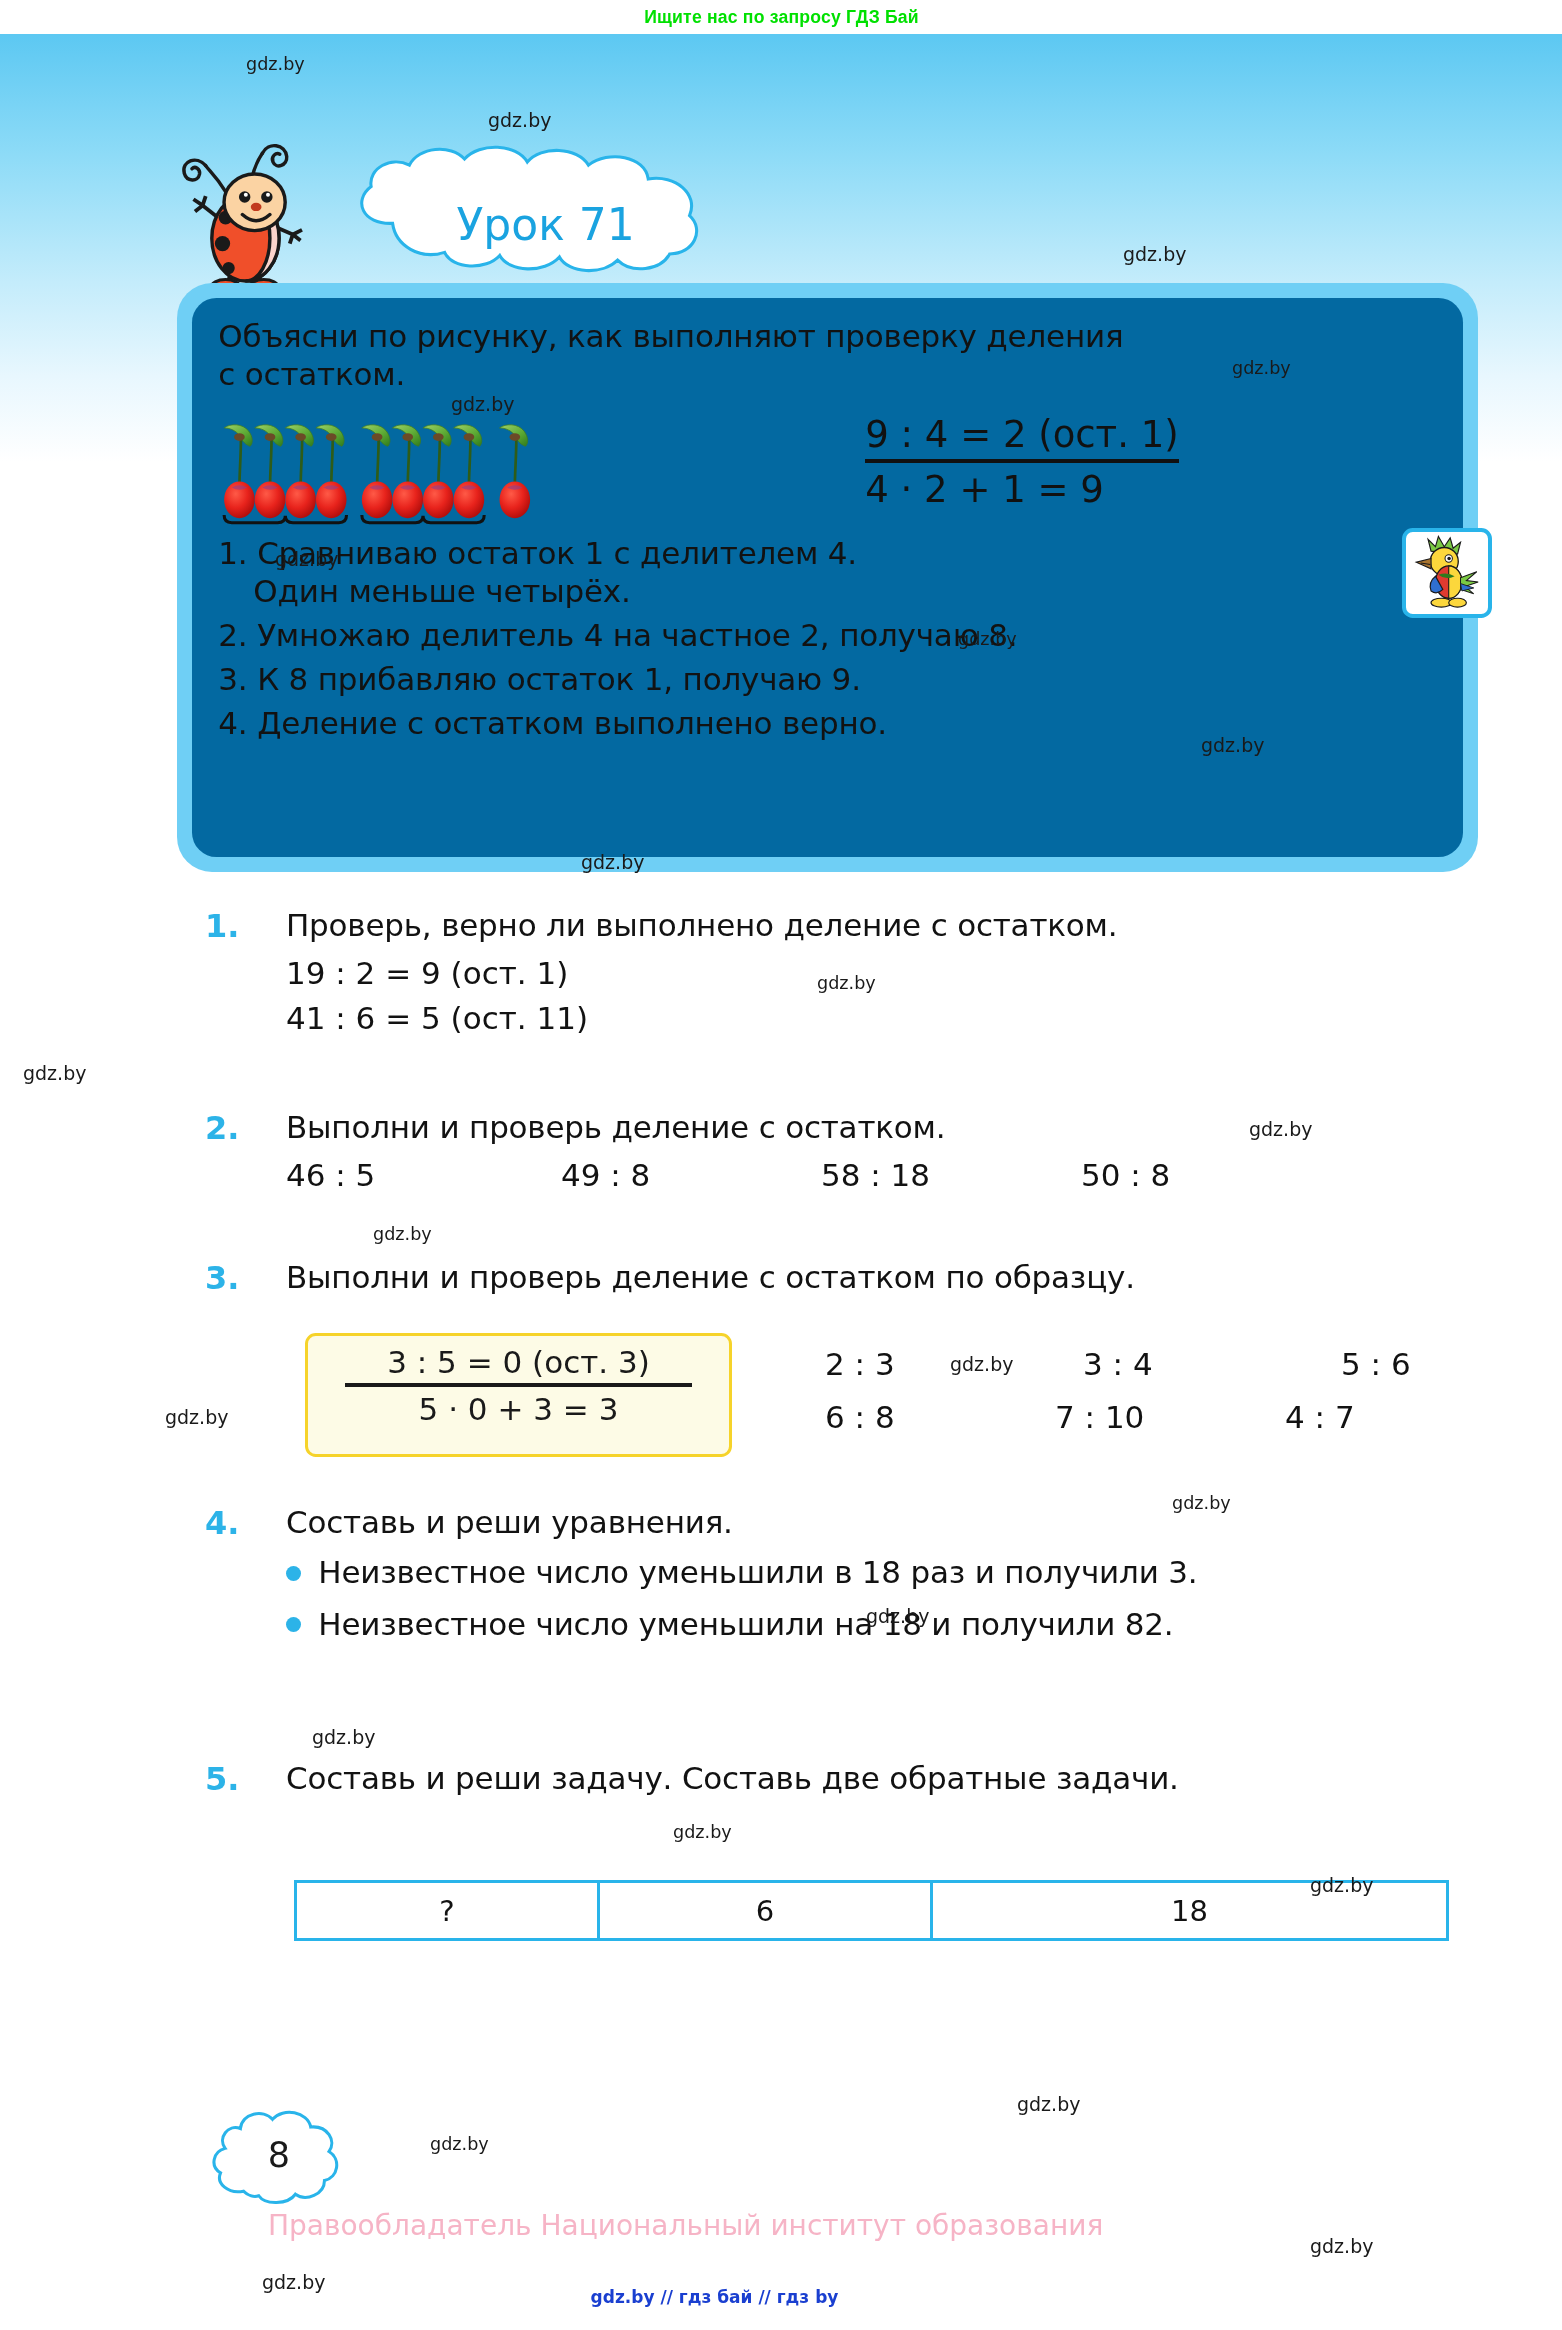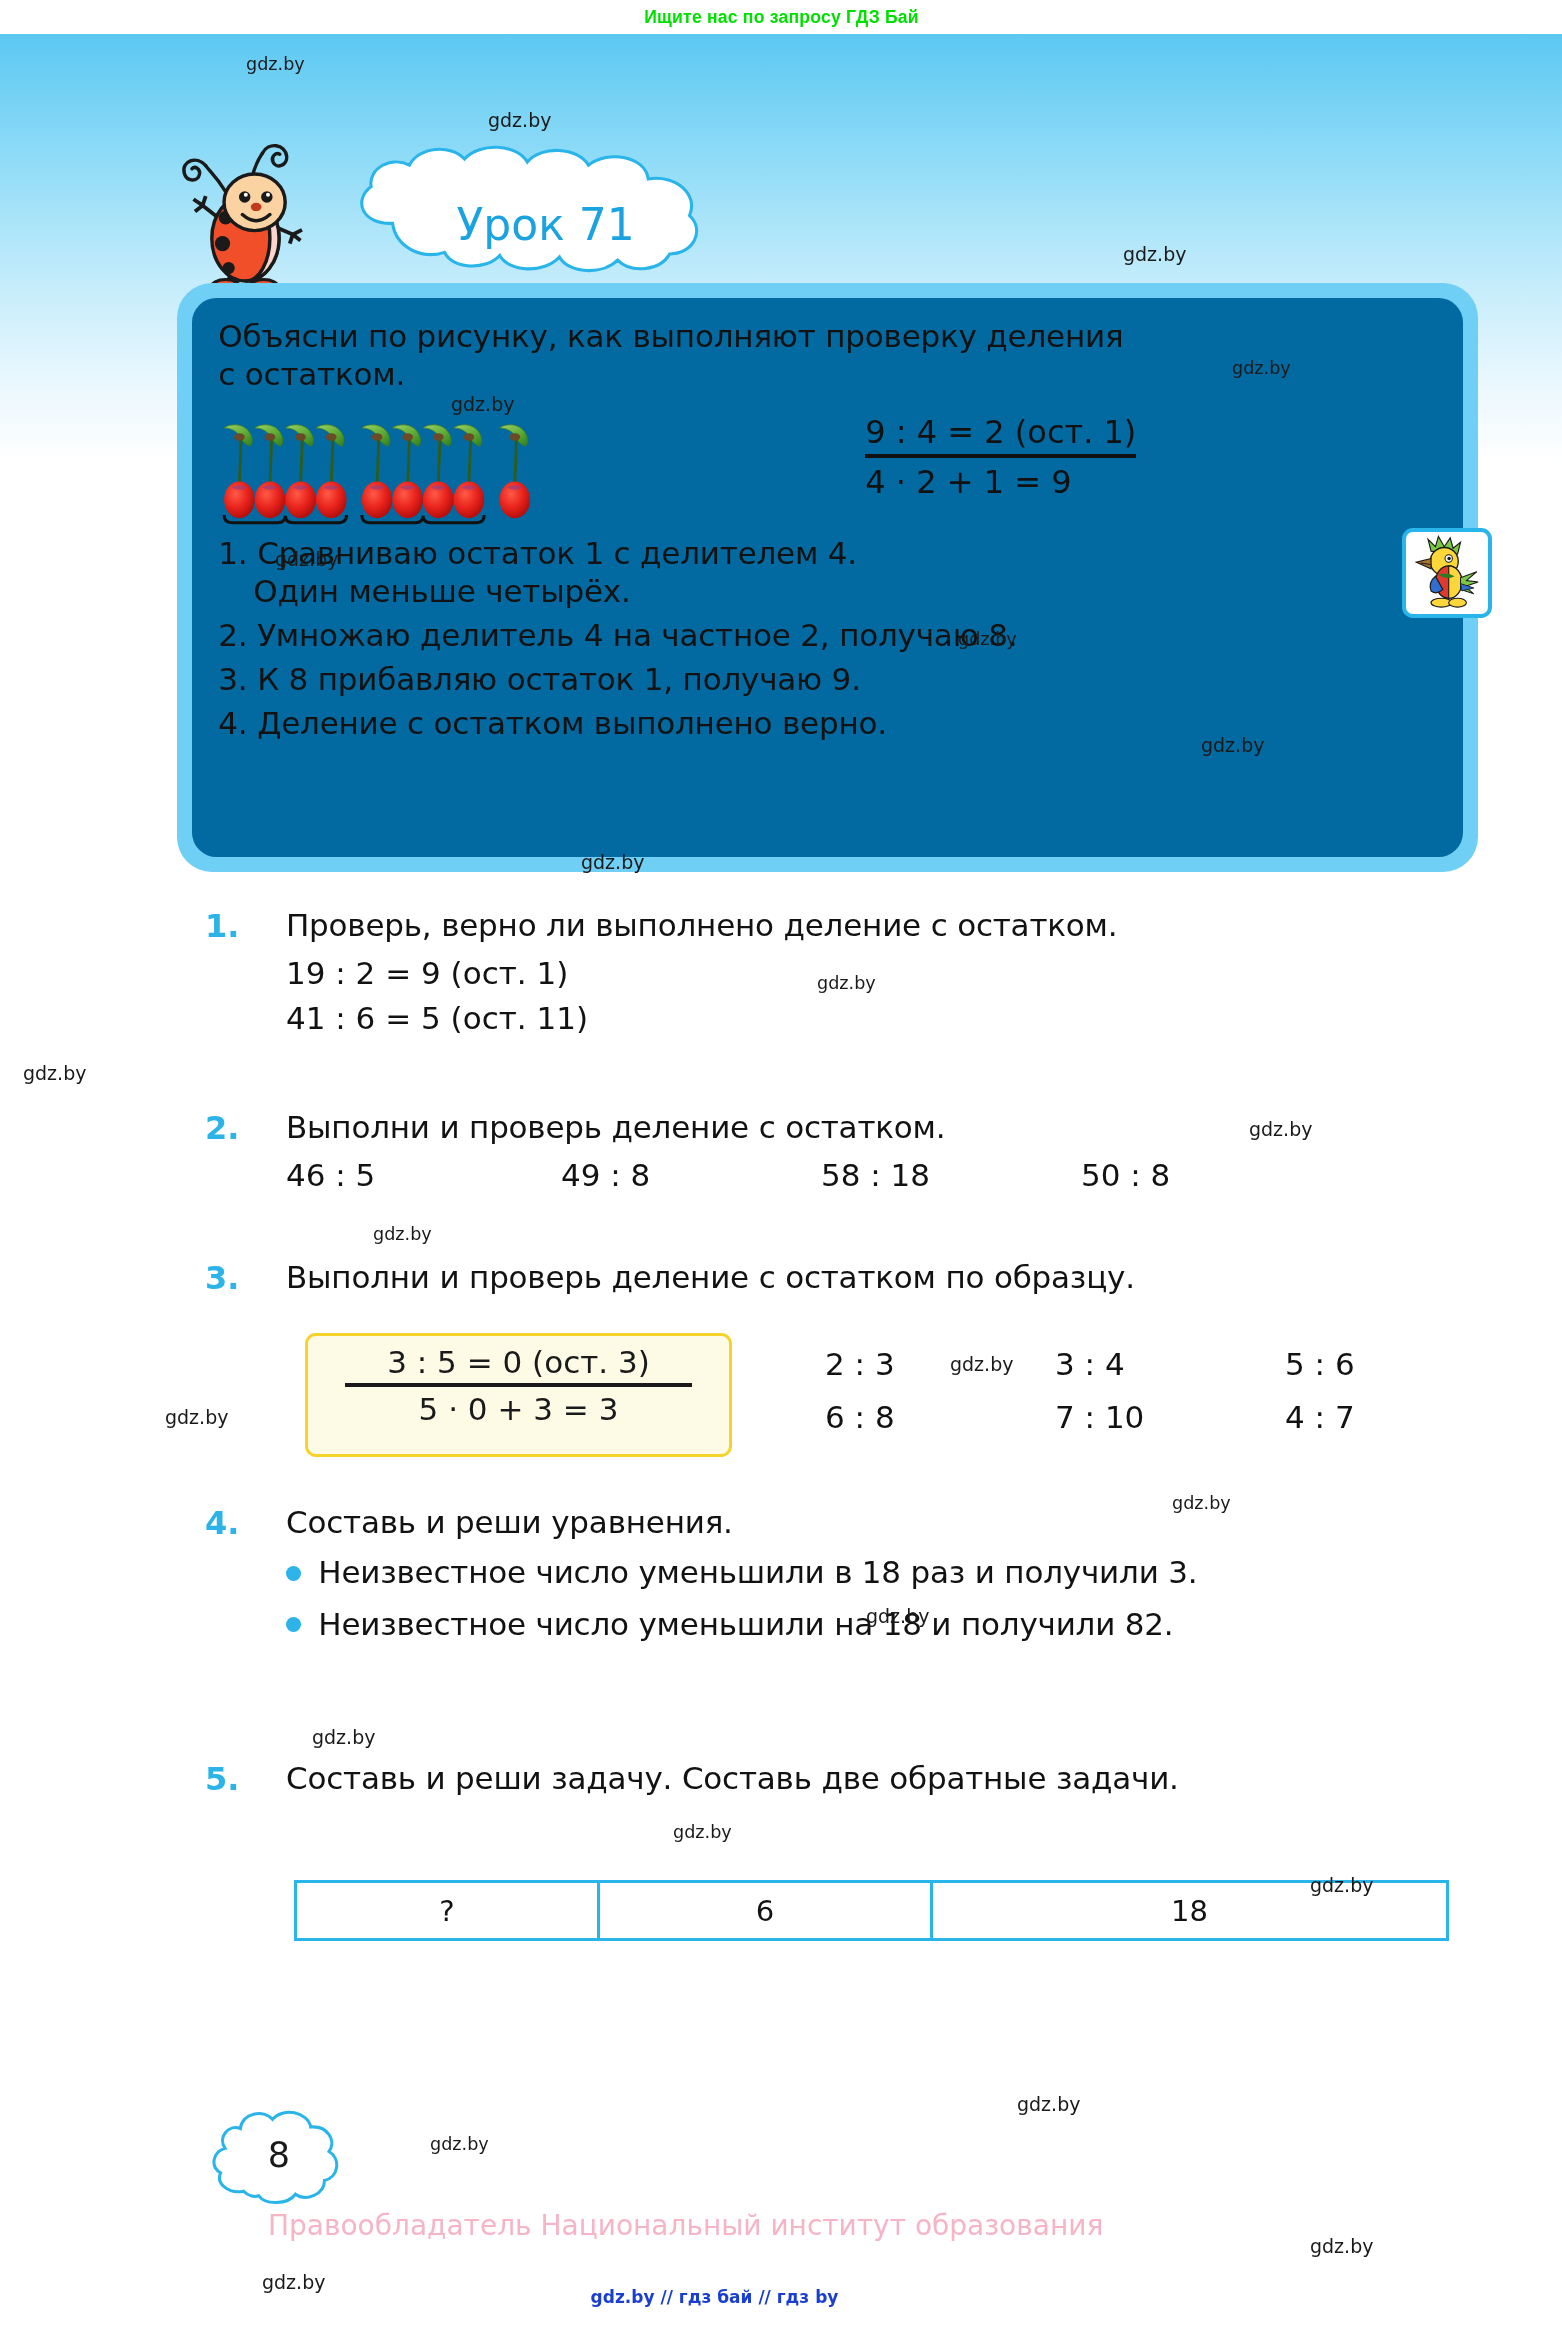--- a/index.html
+++ b/index.html
@@ -56,21 +56,21 @@
   .intro-text {
     font-size:31px; color:#121212; line-height:1.22;
     font-family:"DejaVu Sans", sans-serif; letter-spacing:-0.2px;
   }
 
   
   .cherry-area { position:absolute; left:26px; top:116px; width:612px; height:115px; }
 
   
   .eqbox { position:absolute; left:673px; top:115px; }
-  .eqline { font-size:32px; color:#111; font-family:"DejaVu Sans", sans-serif; white-space:nowrap; }
+  .eqline { font-size:37px; color:#111; font-family:"DejaVu Sans", sans-serif; white-space:nowrap; }
   .eqrule { height:3.8px; background:#111; margin:3.1px 0 4.6px 0; }
 
   
   .steps { position:absolute; left:26px; top:237px; width:1109px; }
   .step { font-size:31px; color:#121212; line-height:1.22; font-family:"DejaVu Sans", sans-serif; margin-bottom:6.1px; letter-spacing:-0.2px; }
   .step .cont { display:block; padding-left:35px; }
 
   
   .parrot-badge {
     position:absolute; left:1210px; top:230px; width:90px; height:90px;
@@ -327,21 +327,21 @@
   </div>
 </div>
 
 <div class="sample">
   <div class="l">3 : 5 = 0 (ост. 3)</div>
   <div class="rule"></div>
   <div class="l">5 · 0 + 3 = 3</div>
 </div>
 
 <div style="position:absolute; left:825px; top:1346px; width:658px;">
-  <div style="display:flex;">
+  <div style="display:flex;gap:28px;">
     <div class="row" style="width:230px;">2 : 3</div>
     <div class="row" style="width:230px;">3 : 4</div>
     <div class="row">5 : 6</div>
   </div>
   <div style="display:flex; margin-top:17px;">
     <div class="row" style="width:230px;">6 : 8</div>
     <div class="row" style="width:230px;">7 : 10</div>
     <div class="row">4 : 7</div>
   </div>
 </div>

